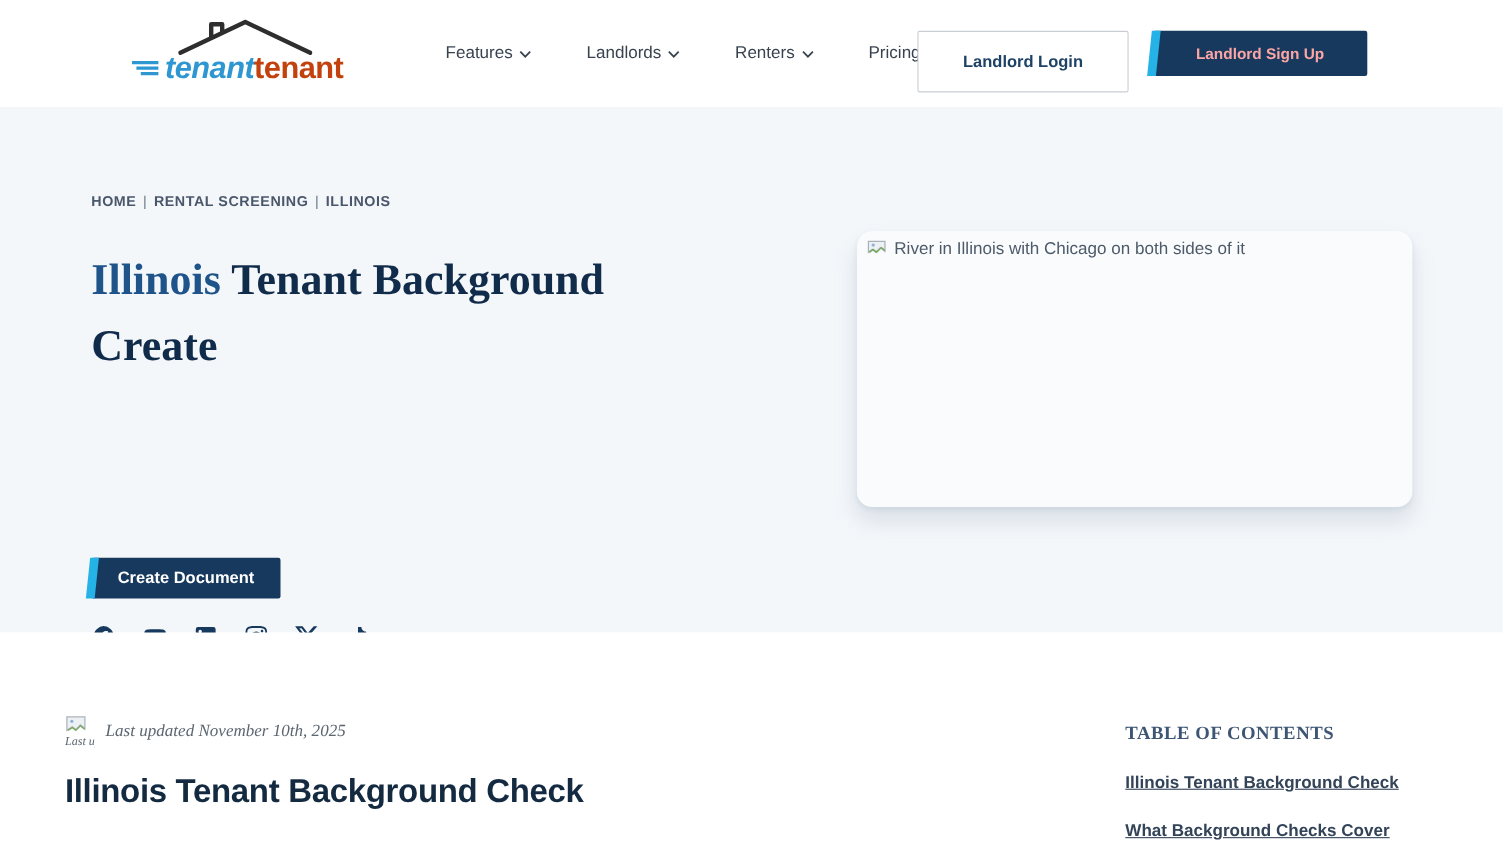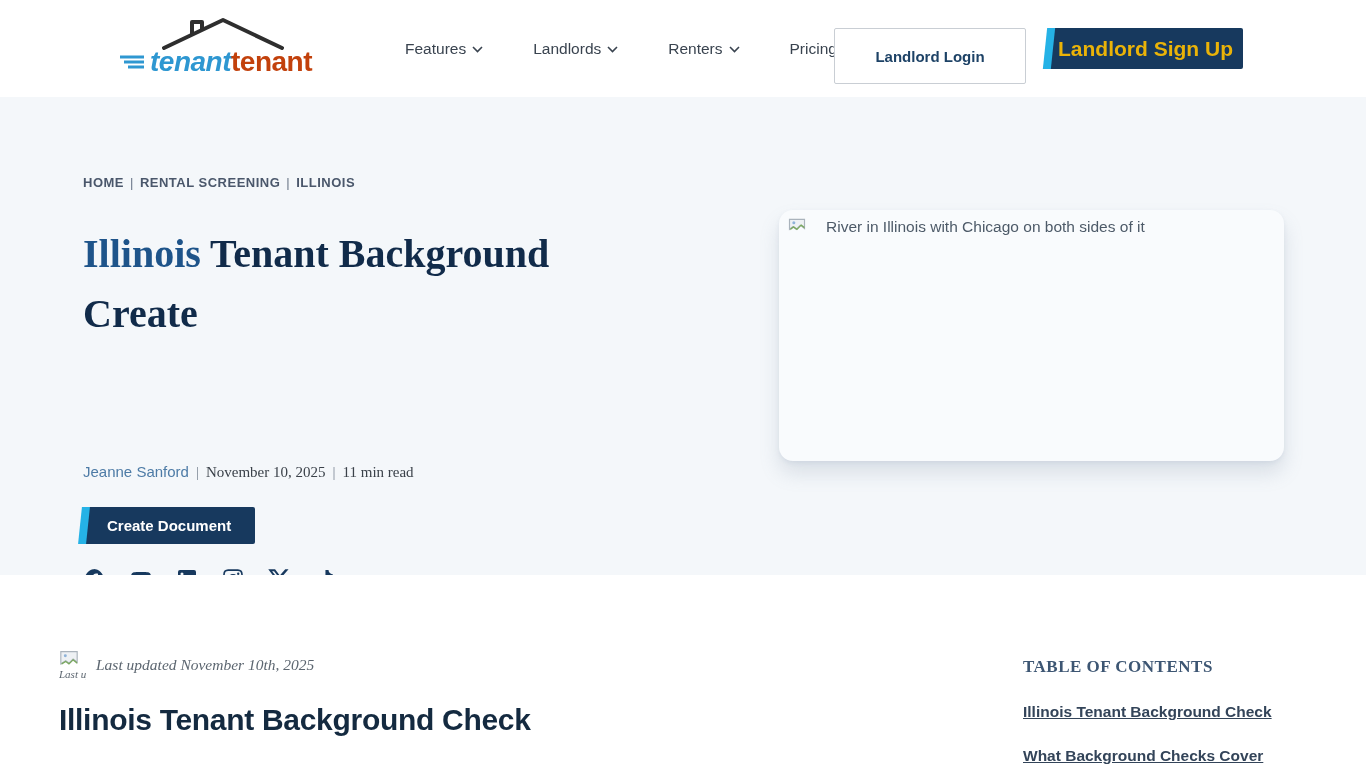--- a/index.html
+++ b/index.html
@@ -37,21 +37,21 @@
 
   .btn-login {
     position:absolute; left:834px; top:28px; width:192px; height:56px;
     background:#ffffff; border:1px solid #c9ced4; border-radius:2px;
     font-size:15px; font-weight:bold; color:#1d4266;
     display:flex; align-items:center; justify-content:center; cursor:pointer;
   }
   .btn-signup {
     position:absolute; left:1048px; top:28px; width:195px; height:41px;
     background:#17395e; border:none; border-radius:2px;
-    font-size:21px; font-weight:bold; color:#eab308;
+    font-size:14px; font-weight:bold; color:#fca5a5;
     display:flex; align-items:center; justify-content:center; cursor:pointer;
   }
   .btn-signup::before {
     content:""; position:absolute; left:-3px; top:0; width:8px; height:41px;
     background:#25b2e6; transform:skewX(-6deg);
   }
 
   
   .hero {
     position:absolute; top:97px; left:0; width:1366px; height:478px;
@@ -97,21 +97,21 @@
   .social { position:absolute; left:83px; top:470px; display:flex; gap:22px; align-items:center; }
   .social a { display:block; width:24px; height:24px; }
   .social svg { width:24px; height:24px; fill:#17395e; }
 
   .hero-card {
     position:absolute; left:779px; top:113px; width:505px; height:251px;
     background:#f9fbfd; border-radius:14px;
     box-shadow:0 12px 20px rgba(110,130,155,0.20), 0 2px 4px rgba(110,130,155,0.10);
     padding:5px 8px;
   }
-  .broken-row { display:flex; align-items:center; gap:19px; }
+  .broken-row { display:flex; align-items:center; gap:6px; }
   .broken-alt { font-size:15.5px; color:#4d5a68; padding-top:3px; }
 
   
   .main { position:absolute; top:575px; left:0; width:1366px; height:193px; background:#ffffff; }
 
   .last-updated { position:absolute; left:59px; top:75px; display:flex; gap:10px; }
   .broken-thumb {
     width:27px; height:32px; overflow:hidden;
     display:flex; flex-direction:column; align-items:flex-start;
   }
@@ -190,23 +190,20 @@
 </div>
 
 <div class="hero">
 
   <div class="breadcrumb">
     <a>HOME</a><span class="crumb-sep">|</span><a>RENTAL SCREENING</a><span class="crumb-sep">|</span><a>ILLINOIS</a>
   </div>
 
   <h1 class="hero-title"><span class="hl">Illinois</span><span> Tenant Background Create</span></h1>
 
-  <div class="hero-meta">
-    <a class="author">Jeanne Sanford</a><span class="msep">|</span><span>November 10, 2025</span><span class="msep">|</span><span>11 min read</span>
-  </div>
 
   <button class="btn-cta">Create Document</button>
 
   <div class="social">
     <a>
       <svg viewBox="0 0 24 24">
           <path d="M12 2C6.48 2 2 6.48 2 12c0 4.84 3.44 8.87 8 9.8v-6.93H7.9V12H10V9.8c0-2.1 1.25-3.26 3.16-3.26.92 0 1.88.16 1.88.16v2.07h-1.06c-1.04 0-1.37.65-1.37 1.31V12h2.33l-.37 2.87h-1.96v6.93c4.56-.93 8-4.96 8-9.8 0-5.52-4.48-10-10-10z"></path>
         </svg>
     </a>
     <a>

